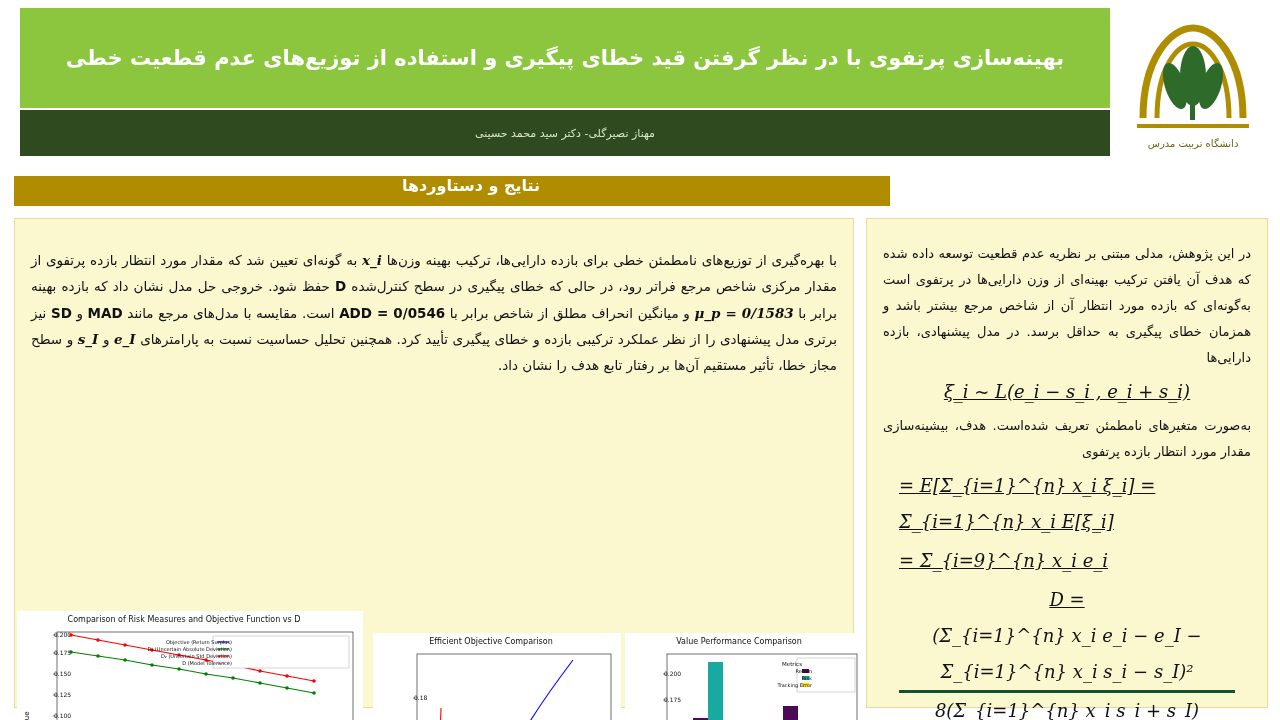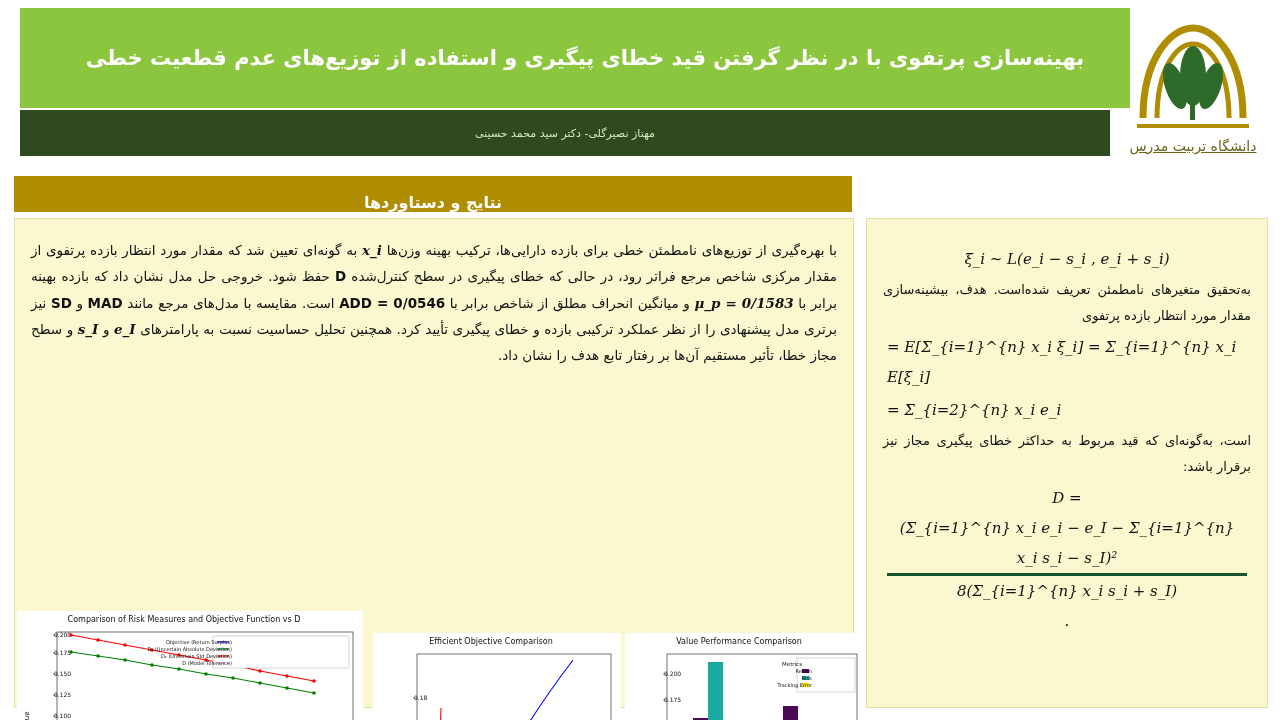--- a/index.html
+++ b/index.html
@@ -9,60 +9,60 @@
     font-family:"DejaVu Sans","Liberation Sans",sans-serif;
     overflow:hidden;
     position:relative;
   }
   
   .poster{position:relative;width:1280px;height:720px;}
   .title-band{
     position:absolute;left:20px;top:8px;width:1090px;height:100px;
     background:#8cc63e;display:flex;align-items:center;justify-content:center;
     text-align:right;
-    padding-left:20px;
   }
   .title-band h1{
     margin:0;padding:0 18px;color:#ffffff;font-size:21px;font-weight:bold;line-height:1.45;
   }
   .author-band{
     position:absolute;left:20px;top:110px;width:1090px;height:46px;
     background:#2e4a1e;display:flex;align-items:center;justify-content:center;
   }
   .author-band span{color:#d8e6c8;font-size:11px;}
   .logo{
     position:absolute;left:1118px;top:6px;width:150px;height:165px;
     display:flex;flex-direction:column;align-items:center;justify-content:flex-start;
   }
   .logo svg{display:block;}
   .logo-caption{
-    font-size:14px;color:#6b6218;margin-top:2px;text-align:center;letter-spacing:0.5px;text-decoration:underline;
+    font-size:10px;color:#6b6218;margin-top:2px;text-align:center;letter-spacing:0.5px;
   }
   
   .sec-head{
-    position:absolute;background:#b08d00;height:36px;display:flex;align-items:flex-end;
+    position:absolute;background:#b08d00;height:30px;display:flex;align-items:flex-start;
     justify-content:center;
+    padding-left:38px;
   }
   .sec-head span{color:#ffffff;font-size:16px;font-weight:bold;}
   .sec-head-results{left:14px;top:176px;width:838px;}
   .sec-head-method{left:866px;top:176px;width:400px;}
   
   .panel{
     position:absolute;background:#fbf7cf;border:1px solid #e3dca0;
   }
   .panel-results{left:14px;top:218px;width:838px;height:488px;}
   .panel-method{left:866px;top:218px;width:400px;height:488px;}
   .panel-text{
-    padding:18px 16px 6px 16px;font-size:13.5px;line-height:1.95;color:#111;text-align:justify;
+    padding:28px 16px 6px 16px;font-size:13.5px;line-height:1.95;color:#111;text-align:justify;
   }
   .panel-text.method{font-size:13px;line-height:2.0;padding-top:22px;}
   b{font-weight:bold;}
   .mathi{font-style:italic;font-family:"DejaVu Serif","Liberation Serif",serif;}
   .eqline{direction:ltr;text-align:center;font-family:"DejaVu Serif","Liberation Serif",serif;
-          font-style:italic;font-size:15px;margin:3px 4px;}
+          font-style:italic;font-size:18px;margin:3px 16px;text-decoration:underline;}
   .eqline.left{text-align:left;}
   .frac{display:inline-block;vertical-align:middle;text-align:center;}
   .frac .num{display:block;border-bottom:3px solid #14532d;padding:0 4px;}
   .frac .den{display:block;padding:0 4px;}
   
   .charts{position:absolute;left:0;top:392px;width:852px;height:320px;}
   .chart-box{position:absolute;background:#ffffff;}
   #chart1{left:2px;top:0px;width:346px;height:232px;}
   #chart2{left:358px;top:22px;width:248px;height:290px;}
   #chart3{left:610px;top:22px;width:240px;height:290px;}
@@ -325,28 +325,28 @@
             <text x="187" y="39" font-size="5" fill="#111">Tracking Error</text>
           </g>
         </svg>
       </div>
 
     </div>
   </div>
 
   <div class="panel panel-method">
     <div class="panel-text method">
+      <div>در این پژوهش، مدلی مبتنی بر نظریه عدم قطعیت توسعه داده شده که هدف آن یافتن ترکیب بهینه‌ای از وزن دارایی‌ها در پرتفوی است به‌گونه‌ای که بازده مورد انتظار آن از شاخص مرجع بیشتر باشد و همزمان خطای پیگیری به حداقل برسد. در مدل پیشنهادی، بازده دارایی‌ها</div>
       <div class="eqline">ξ_i ~ L(e_i − s_i , e_i + s_i)</div>
       <div>
-        <span>به‌تحقیق متغیرهای نامطمئن</span>
+        <span>به‌صورت متغیرهای نامطمئن</span>
         <span>تعریف شده‌است. هدف، بیشینه‌سازی مقدار مورد انتظار بازده پرتفوی</span>
       </div>
       <div class="eqline left">= E[Σ_{i=1}^{n} x_i ξ_i] = Σ_{i=1}^{n} x_i E[ξ_i]</div>
-      <div class="eqline left">= Σ_{i=2}^{n} x_i e_i</div>
-      <div>است، به‌گونه‌ای که قید مربوط به حداکثر خطای پیگیری مجاز نیز برقرار باشد:</div>
+      <div class="eqline left">= Σ_{i=9}^{n} x_i e_i</div>
       <div class="eqline">
         <span>D =</span>
         <span class="frac">
           <span class="num">(Σ_{i=1}^{n} x_i e_i − e_I − Σ_{i=1}^{n} x_i s_i − s_I)²</span>
           <span class="den">8(Σ_{i=1}^{n} x_i s_i + s_I)</span>
         </span>
         <span>.</span>
       </div>
 
     </div>

